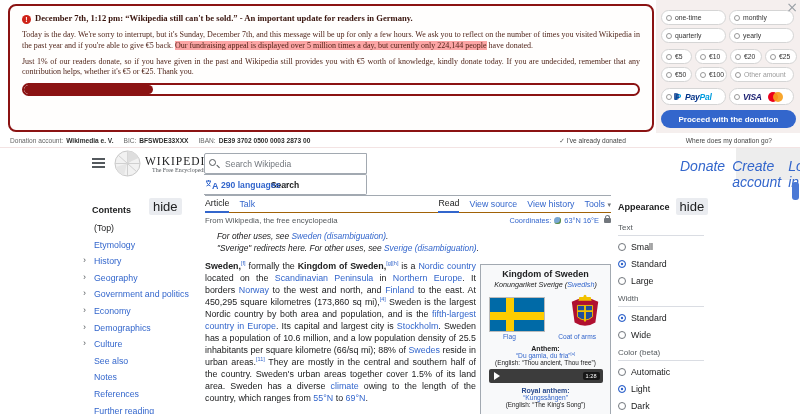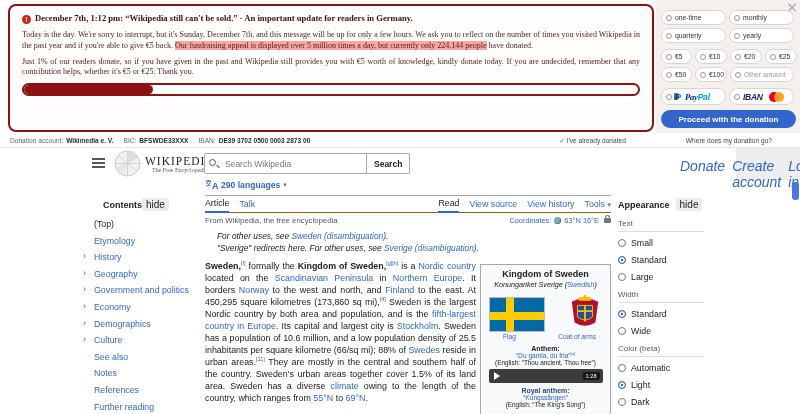--- a/index.html
+++ b/index.html
@@ -28,21 +28,21 @@
     line-height:14px; cursor:pointer; font-family:"DejaVu Sans",sans-serif; }
   .prow { display:flex; gap:3px; margin-bottom:3px; }
   .prow.gap-b { margin-bottom:6px; }
   .pill { display:flex; align-items:center; gap:3px; background:#fff; border:1px solid #d5d5d5;
     border-radius:8px; height:15px; padding:0 4px; font-size:6.8px; color:#333; cursor:pointer; }
   .pill .radio { width:6px; height:6px; border:1px solid #999; border-radius:50%; background:#fff; flex:0 0 auto; }
   .w-half { width:65px; } .w-q1 { width:31px; } .w-q2 { width:32px; } .w-other { width:64px; }
   .pill .muted { color:#9b9b9b; }
   .pay-pill { height:17px; border-radius:9px; }
   .pp-text { font-style:italic; font-weight:bold; font-size:8.5px; letter-spacing:-0.2px; }
-  .pp1 { color:#003087;font-family:Liberation Serif, serif; } .pp2 { color:#009cde; }
+  .pp1 { color:#003087; } .pp2 { color:#009cde; }
   .pp-icon { position:relative; font-style:italic; font-weight:bold; font-size:9px; color:#009cde; margin-right:1px; }
   .pp-icon::before { content:""; position:absolute; left:-1.5px; top:1px; width:5px; height:7px;
     background:#003087; opacity:.75; border-radius:1px 3px 3px 1px; }
   .visa-text { font-style:italic; font-weight:bold; font-size:8.5px; color:#1a1f71; letter-spacing:-0.3px; }
   .mc { position:relative; width:15px; height:10px; margin-left:3px; }
   .mc i { position:absolute; top:0; width:10px; height:10px; border-radius:50%; }
   .mc .c1 { left:0; background:#eb001b; } .mc .c2 { left:5px; background:#f79e1b; opacity:.92; }
   .proceed-btn { display:block; width:135px; height:18px; margin-top:5px; border:none;
     border-radius:9px; background:#3366cc; color:#fff; font-weight:bold; font-size:8px;
     font-family:"Liberation Sans",sans-serif; cursor:pointer; }
@@ -56,36 +56,36 @@
 
   
   .wiki-header { position:absolute; left:0; top:148px; width:800px; height:33px; background:#fff; }
   .hdr-gray { position:absolute; right:0; top:0; width:64px; height:32px; background:#ededed; }
   .hamburger { position:absolute; left:92px; top:10px; width:13px; cursor:pointer; }
   .hamburger span { display:block; height:1.6px; background:#54595d; margin-bottom:2.6px; }
   .logo { position:absolute; left:114px; top:2px; display:flex; align-items:center; gap:4px; cursor:pointer; }
   .logo-text { text-align:center; font-family:"Liberation Serif",serif; }
   .logo-word { font-size:11.5px; letter-spacing:1px; color:#202122; }
   .logo-tag { font-size:6px; color:#54595d; }
-  .search-wrap { position:absolute; left:204px; top:5px; display:flex; }
+  .search-wrap { position:absolute; left:204px; top:5px; display:flex;flex-direction:column; }
   .search-input { width:163px; height:21px; border:1px solid #a2a9b1; border-radius:2px 0 0 2px;
     font-size:8.5px; padding:0 4px 0 20px; color:#202122; font-family:"Liberation Sans",sans-serif; }
   .search-input::placeholder { color:#72777d; }
   .mag { position:absolute; left:5px; top:6px; width:7px; height:7px; border:1.4px solid #54595d; border-radius:50%; }
   .mag::after { content:""; position:absolute; left:5.5px; top:6px; width:4px; height:1.4px; background:#54595d; transform:rotate(45deg); }
   .search-btn { height:21px; border:1px solid #a2a9b1; border-left:none; border-radius:0 2px 2px 0;
     background:#fff; font-weight:bold; font-size:8.5px; padding:0 7px; color:#202122; cursor:pointer; }
   .hdr-links { position:absolute; left:680px; top:10px; font-size:14px; color:#3366cc; display:flex; gap:7px;font-style:italic; }
   .hdr-links span { cursor:pointer; }
 
   
   .toc { position:absolute; left:92px; top:198px; width:106px; font-size:8.8px; }
-  .toc-head { display:flex; align-items:center; gap:0; margin-bottom:8px;margin-left:11px; }
+  .toc-head { display:flex; align-items:flex-end; gap:18px; margin-bottom:8px; }
   .toc-title { font-weight:bold; color:#202122; font-size:9px; }
-  .chip { background:#eaecf0; border-radius:2px; font-size:10px; color:#202122; padding:1px 4px; cursor:pointer; }
+  .chip { background:#eaecf0; border-radius:2px; font-size:13px; color:#202122; padding:1px 4px; cursor:pointer; }
   .toc-item { position:relative; margin-bottom:6.6px; color:#3366cc; cursor:pointer; padding-left:2px; }
   .toc-item.top { color:#202122; font-weight:normal; }
   .toc-item .chev { position:absolute; left:-9px; top:-1px; color:#54595d; font-size:9px; }
 
   
   .main { position:absolute; left:205px; top:179px; width:406px; }
   .title-row { display:flex; justify-content:space-between; align-items:flex-end;
     border-bottom:1px solid #a2a9b1; padding-bottom:2px; }
   .page-title { font-family:"Liberation Serif",serif; font-size:22px; color:#202122; line-height:24px; }
   .lang-btn { display:flex; align-items:center; gap:3px; color:#3366cc; font-size:8.6px; font-weight:bold; cursor:pointer; padding-bottom:3px; }
@@ -216,21 +216,21 @@
         </div>
     </div>
     <div class="prow">
       <div class="pill w-half pay-pill">
         <span class="radio"></span>
         <i class="pp-icon">P</i>
         <b class="pp-text"><span class="pp1">Pay</span><span class="pp2">Pal</span></b>
       </div>
       <div class="pill w-half pay-pill">
         <span class="radio"></span>
-        <span class="visa-text">IBAN</span>
+        <span class="visa-text">VISA</span>
         <span class="mc">
             <i class="c1"></i>
             <i class="c2"></i>
           </span>
       </div>
     </div>
     <button class="proceed-btn">Proceed with the donation</button>
   </div>
 
   <div class="account-bar">

